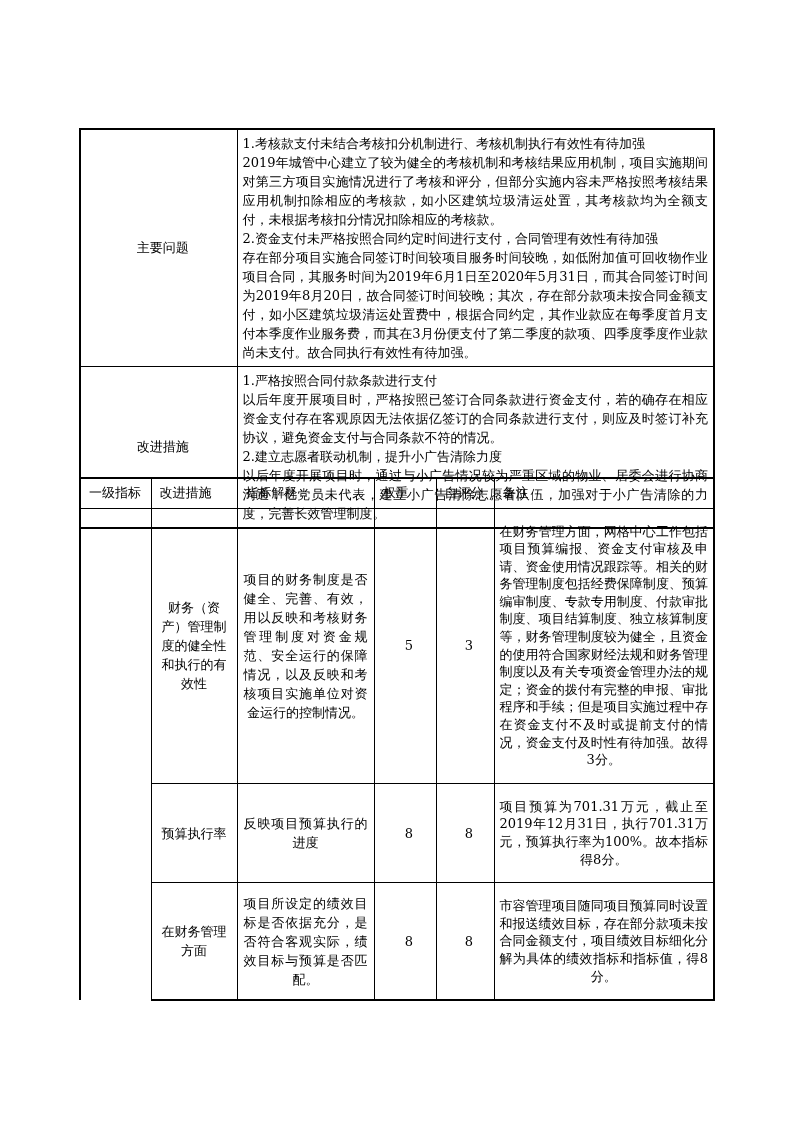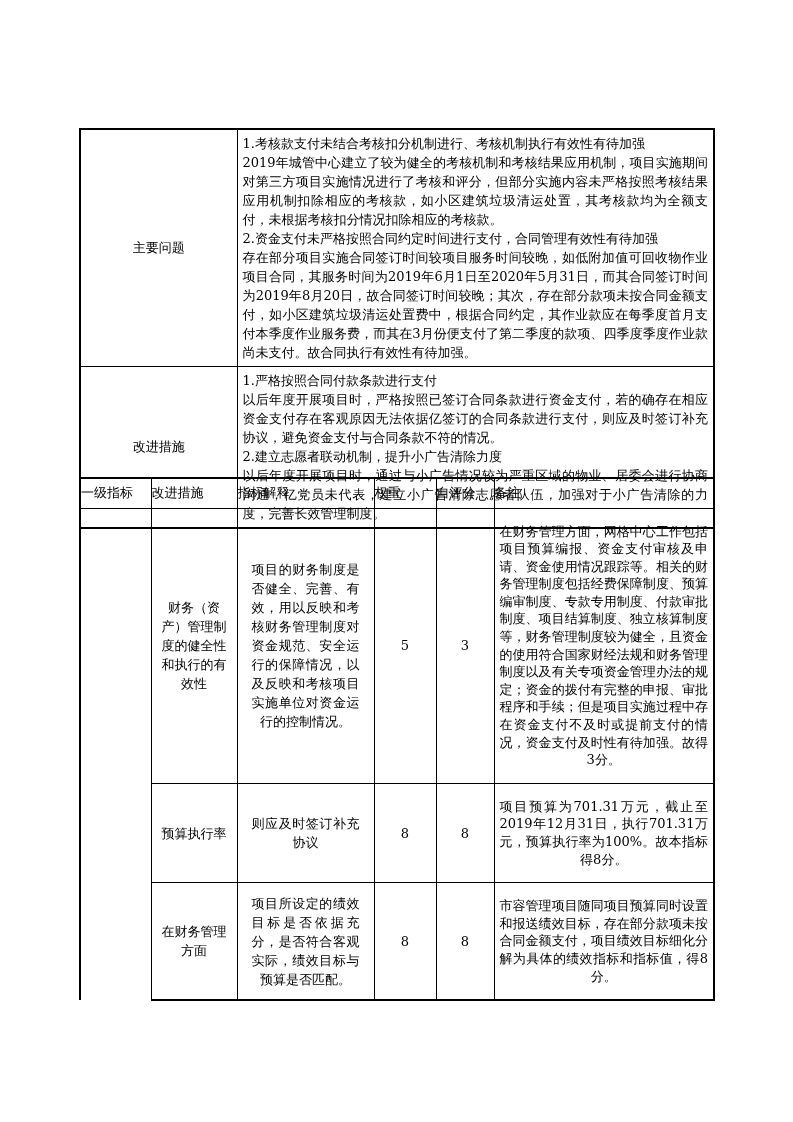--- a/index.html
+++ b/index.html
@@ -9,21 +9,21 @@
     font-family: "DejaVu Serif", "Liberation Serif", serif;
     color: #000;
   }
   .page {
     position: relative;
     width: 793px; height: 1122px;
     background: #ffffff;
     overflow: hidden;
   }
   table { border-collapse: collapse; table-layout: fixed; }
-  td { vertical-align: middle; overflow: hidden; }
+  td { vertical-align: middle; overflow: hidden; padding-left: 8px; }
 
   
   .tbl-upper {
     position: absolute; left: 79px; top: 128px; width: 634px;
     border: 2px solid #000;
   }
   .tbl-upper td { border: 1.5px solid #000; }
   .label-cell {
     width: 157px;
     text-align: center;
@@ -44,21 +44,21 @@
     border: 2px solid #000;
     border-bottom: none;
   }
   .tbl-lower td { border: 1.5px solid #000; font-size: 13px; }
   .tbl-lower tr.last-row td { border-bottom: 2px solid #000; }
   .tbl-lower td.no-bottom { border-bottom: none; }
   .hdr-cell { text-align: left; font-weight: normal; }
   .c-level1 { text-align: center; }
   .c-name   { text-align: center; padding: 18px 4px; line-height: 19px; margin-left: 16px; }
   .c-expl   {
-    padding: 2px 14px; line-height: 19px;
+    padding: 2px 6px; line-height: 19px;
     text-align: justify; text-align-last: center;
   }
   .c-num    { text-align: center; }
   .c-note   {
     padding: 14px 5px;
     font-size: 12.5px; line-height: 17.6px;
     text-align: justify; text-align-last: center;
   }
 </style>
 </head>
@@ -110,21 +110,21 @@
     <tr style="height:234px;">
       <td class="c-level1 no-bottom" rowspan="3"></td>
       <td class="c-name">财务（资产）管理制度的健全性和执行的有效性</td>
       <td class="c-expl">项目的财务制度是否健全、完善、有效，用以反映和考核财务管理制度对资金规范、安全运行的保障情况，以及反映和考核项目实施单位对资金运行的控制情况。</td>
       <td class="c-num">5</td>
       <td class="c-num">3</td>
       <td class="c-note">在财务管理方面，网格中心工作包括项目预算编报、资金支付审核及申请、资金使用情况跟踪等。相关的财务管理制度包括经费保障制度、预算编审制度、专款专用制度、付款审批制度、项目结算制度、独立核算制度等，财务管理制度较为健全，且资金的使用符合国家财经法规和财务管理制度以及有关专项资金管理办法的规定；资金的拨付有完整的申报、审批程序和手续；但是项目实施过程中存在资金支付不及时或提前支付的情况，资金支付及时性有待加强。故得3分。</td>
     </tr>
     <tr style="height:83px;">
       <td class="c-name">预算执行率</td>
-      <td class="c-expl">则应及时签订补充协议</td>
+      <td class="c-expl">反映项目预算执行的进度</td>
       <td class="c-num">8</td>
       <td class="c-num">8</td>
       <td class="c-note">项目预算为701.31万元，截止至2019年12月31日，执行701.31万元，预算执行率为100%。故本指标得8分。</td>
     </tr>
     <tr class="last-row" style="height:96px;">
       <td class="c-name">在财务管理方面</td>
       <td class="c-expl">项目所设定的绩效目标是否依据充分，是否符合客观实际，绩效目标与预算是否匹配。</td>
       <td class="c-num">8</td>
       <td class="c-num">8</td>
       <td class="c-note">市容管理项目随同项目预算同时设置和报送绩效目标，存在部分款项未按合同金额支付，项目绩效目标细化分解为具体的绩效指标和指标值，得8分。</td>

